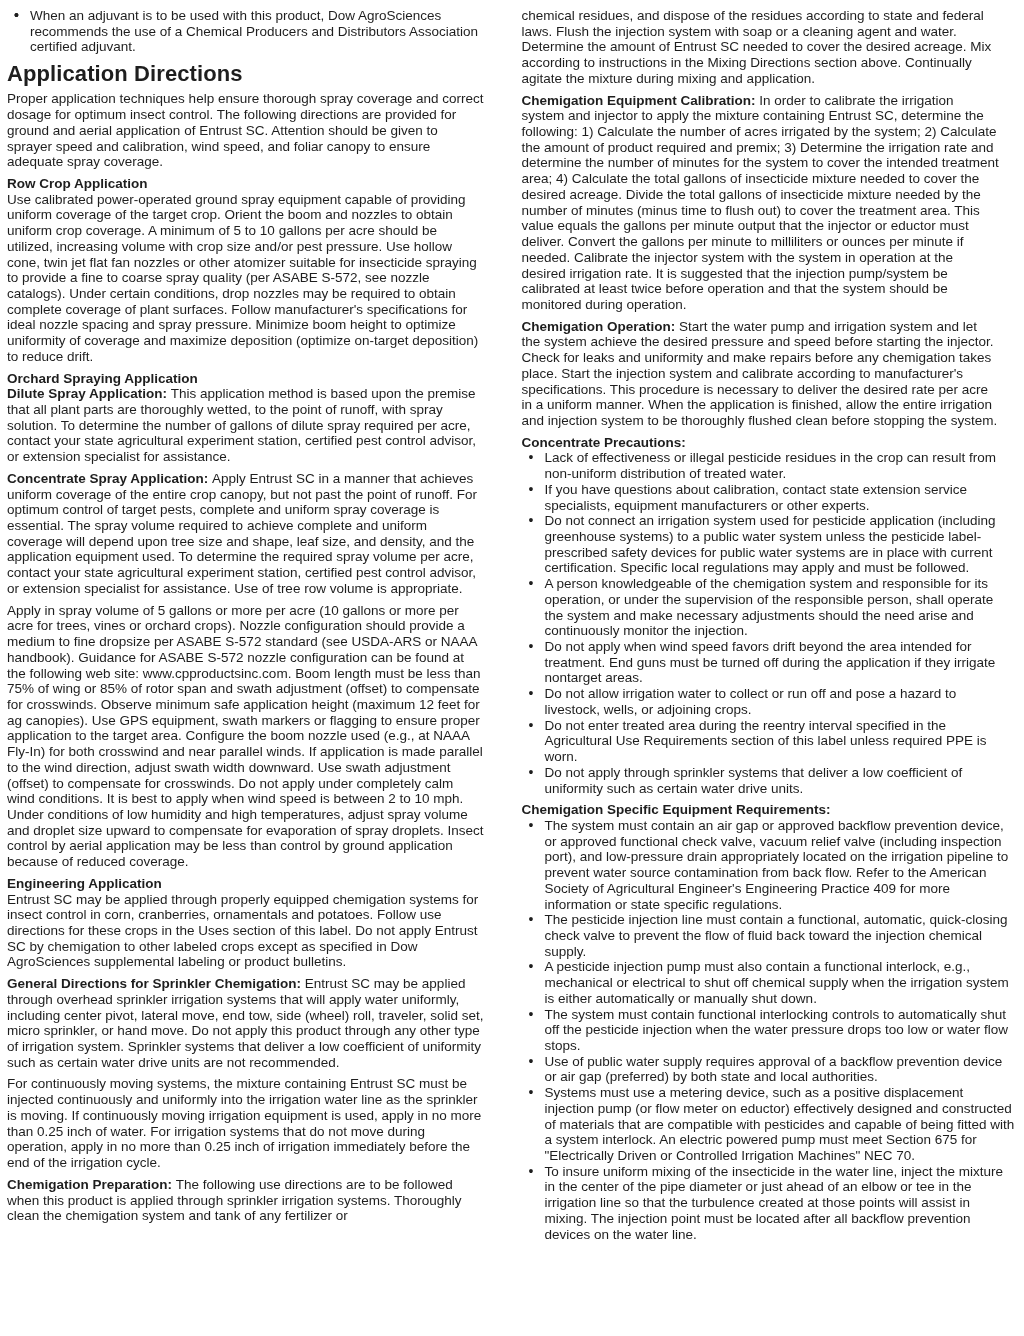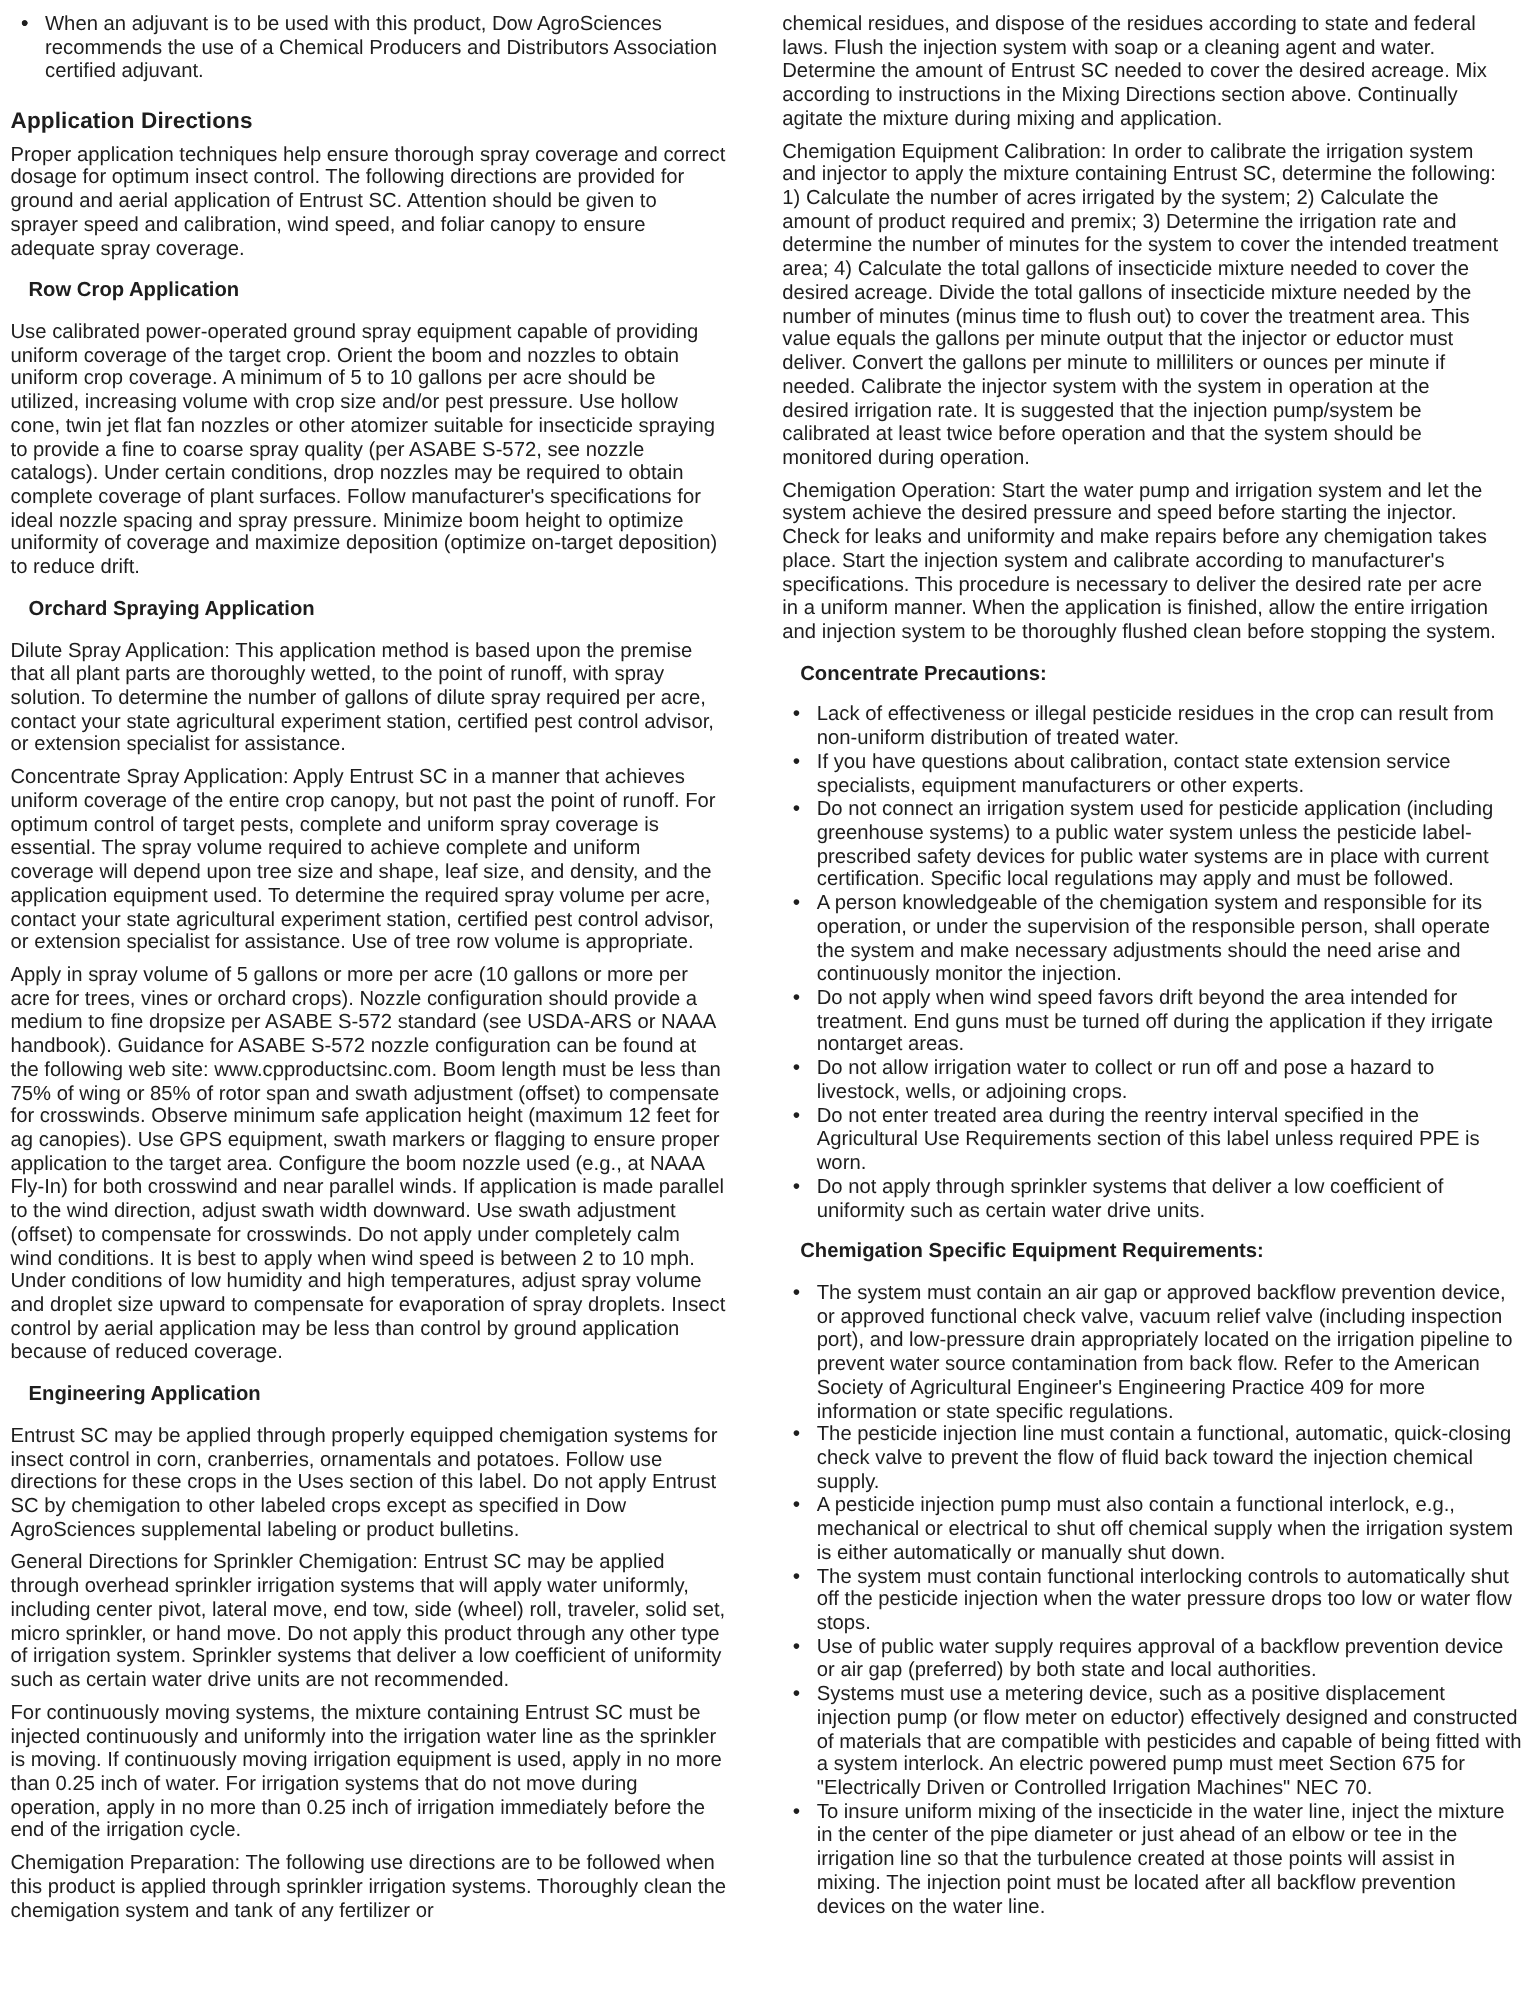--- a/index.html
+++ b/index.html
@@ -15,33 +15,33 @@
     gap: 21px;
     overflow: hidden;
     font-family: "Liberation Sans", "DejaVu Sans", sans-serif;
     font-size: 13.5px;
     line-height: 1.165;
     -webkit-font-smoothing: antialiased;
   }
   .col { flex: 1 1 0; min-width: 0; }
   p { margin: 0 16px 6px 0; }
   h1 {
-    font-size: 15px;
+    font-size: 22px;
     line-height: 1.1;
-    margin: 18px 0 5px 0;
+    margin: 7px 0 5px 0;
     font-weight: bold;
     letter-spacing: 0.1px;
   }
   h2, h3 {
     font-size: 13.5px;
     line-height: 1.165;
-    margin: 12px;
+    margin: 0;
     font-weight: bold;
   }
-  b.lead { font-weight: normal; }
+  b.lead { font-weight: bold; }
   ul.bullets {
     list-style: none;
     margin: 0 0 6px 0;
     padding: 0 0 0 23px;
   }
   ul.bullets li { position: relative; margin: 0; }
   ul.bullets .marker {
     position: absolute;
     left: -16px;
     top: -1px;

